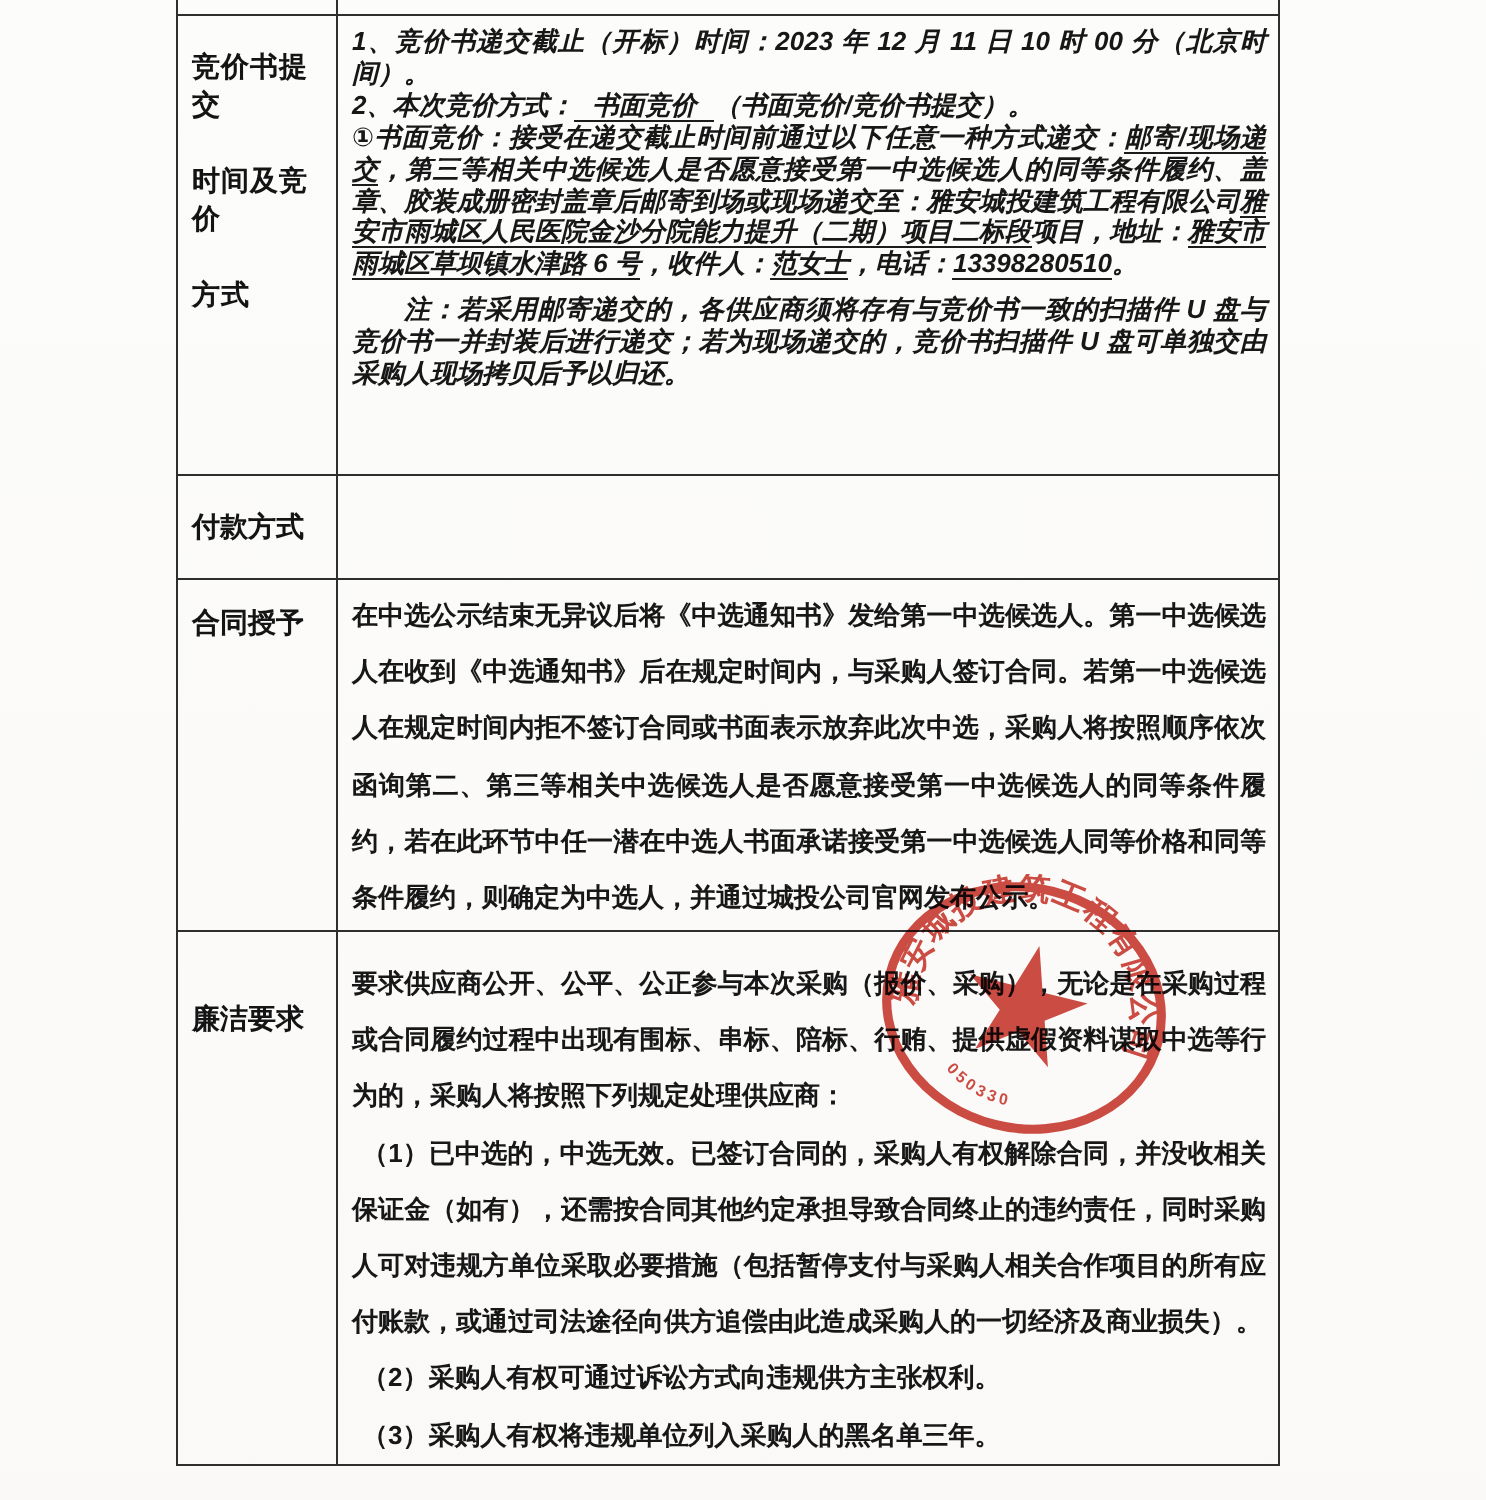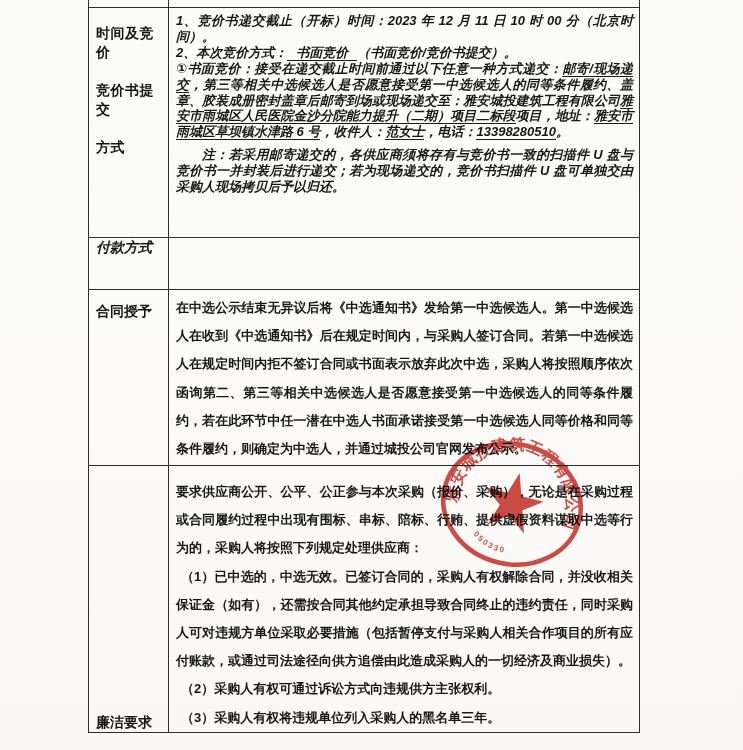--- a/index.html
+++ b/index.html
@@ -28,23 +28,23 @@
   .row-integrity { flex:1; }
 
   .label-cell {
     width:80px; min-width:80px;
     border-right:1.5px solid #2e2e2e;
     font-weight:bold; font-size:14px; color:#141414;
     padding-left:7px; line-height:19px;
   }
   .label-bid { padding-top:16px; }
   .label-bid .lbl-line { display:block; margin-bottom:19px; letter-spacing:0.5px; }
-  .label-center { display:flex; align-items:flex-start;font-style:italic; }
+  .label-center { display:flex; align-items:center; }
   .label-award { padding-top:12px; }
-  .label-integrity { display:flex; align-items:flex-end; padding-top:34px; }
+  .label-integrity { display:flex; align-items:flex-start; padding-top:34px; }
 
   .content-cell {
     flex:1; padding:5px 6px 0 7px;
     font-weight:bold; font-size:13px; color:#171717;
     text-align:justify; text-align-last:left;
   }
   .content-cell p { margin:0; }
 
   .lh-tight { line-height:15.9px;font-style:italic; }
   .lh-wide  { line-height:28.2px; }
@@ -69,22 +69,22 @@
 
   <div class="doc-table">
 
     <div class="row row-partial">
       <div class="label-cell"></div>
       <div class="content-cell"></div>
     </div>
 
     <div class="row row-bid">
       <div class="label-cell label-bid">
+        <span class="lbl-line">竞价书提交</span>
         <span class="lbl-line">时间及竞价</span>
-        <span class="lbl-line">竞价书提交</span>
         <span class="lbl-line">方式</span>
       </div>
       <div class="content-cell lh-tight">
         <p><span>1、竞价书递交截止（开标）时间：2023 年 12 月 11 日 10 时 00 分（北京时间）。</span></p>
         <p><span>2、本次竞价方式：</span><span class="u upad">书面竞价</span><span>（书面竞价/竞价书提交）。</span></p>
         <p><span>①书面竞价：接受在递交截止时间前通过以下任意一种方式递交：</span><span class="u">邮寄/现场递交</span><span>，第三等相关中选候选人是否愿意接受第一中选候选人的同等条件履约、盖章、胶装成册密封盖章后邮寄到场或现场递交至：雅安城投建筑工程有限公司</span><span class="u">雅安市雨城区人民医院金沙分院能力提升（二期）项目二标段</span><span>项目，地址：</span><span class="u">雅安市雨城区草坝镇水津路 6 号</span><span>，收件人：</span><span class="u">范女士</span><span>，电话：</span><span class="u">13398280510</span><span>。</span></p>
         <p class="note-para"><span>注：若采用邮寄递交的，各供应商须将存有与竞价书一致的扫描件 U 盘与竞价书一并封装后进行递交；若为现场递交的，竞价书扫描件 U 盘可单独交由采购人现场拷贝后予以归还。</span></p>
       </div>
     </div>
 

